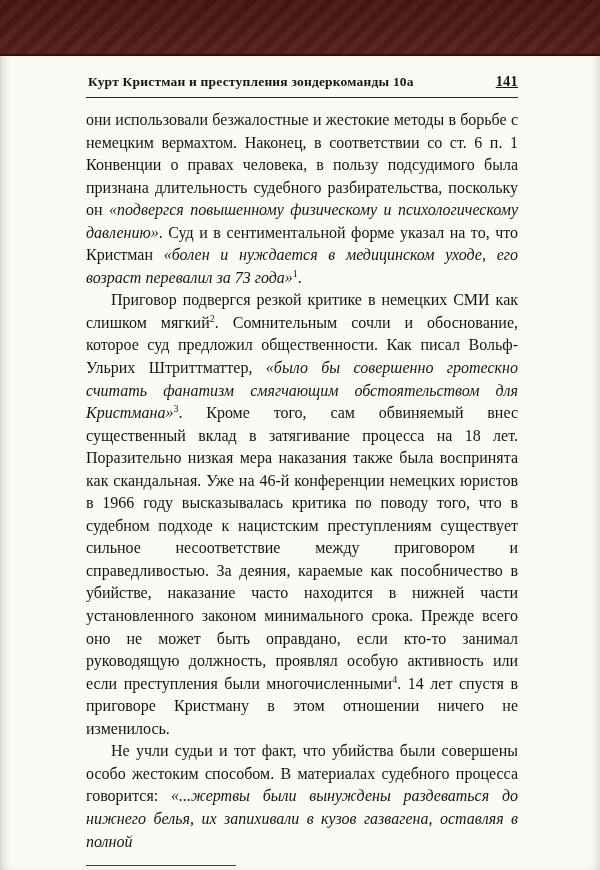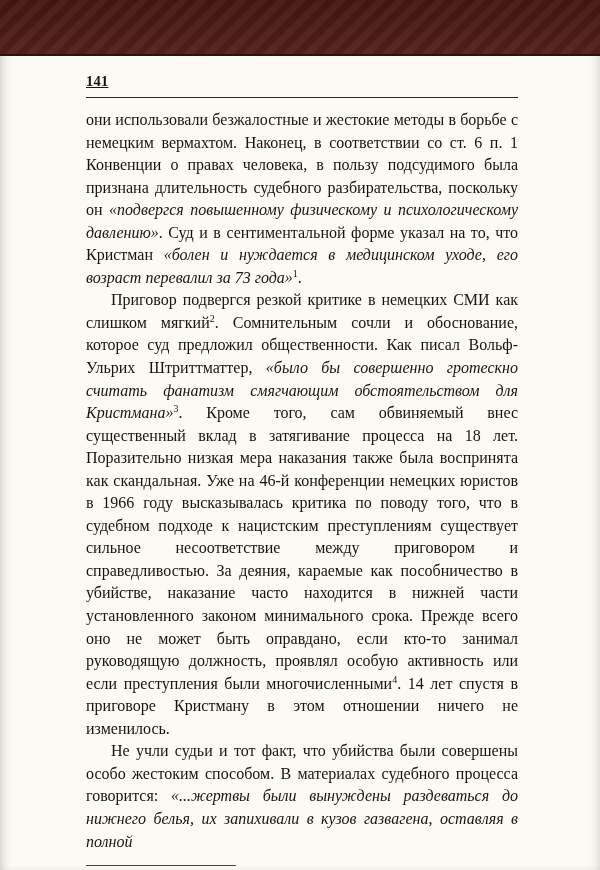--- a/index.html
+++ b/index.html
@@ -61,20 +61,21 @@
 </head>
 <body>
 
 <div class="page">
 
   <div class="top-banner"></div>
 
   <div class="content">
 
     <div class="running-header">
+      <span class="title">Курт Кристман и преступления зондеркоманды 10а</span>
       <span class="pagenum">141</span>
     </div>
 
     <div class="body-text">
 
       <p class="para"><span>они использовали безжалостные и жестокие методы в борьбе с немецким вермахтом. Наконец, в соответствии со ст. 6 п. 1 Конвенции о правах человека, в пользу подсудимого была признана длительность судебного разбирательства, поскольку он </span><span class="it">«подвергся повышенному физическому и психологическому давлению»</span><span>. Суд и в сентиментальной форме указал на то, что Кристман </span><span class="it">«болен и нуждается в медицинском уходе, его возраст перевалил за 73 года»</span><sup class="fn-ref">1</sup><span>.</span></p>
 
       <p class="para indent"><span>Приговор подвергся резкой критике в немецких СМИ как слишком мягкий</span><sup class="fn-ref">2</sup><span>. Сомнительным сочли и обоснование, которое суд предложил общественности. Как писал Вольф-Ульрих Штриттматтер, </span><span class="it">«было бы совершенно гротескно считать фанатизм смягчающим обстоятельством для Кристмана»</span><sup class="fn-ref">3</sup><span>. Кроме того, сам обвиняемый внес существенный вклад в затягивание процесса на 18 лет. Поразительно низкая мера наказания также была воспринята как скандальная. Уже на 46-й конференции немецких юристов в 1966 году высказывалась критика по поводу того, что в судебном подходе к нацистским преступлениям существует сильное несоответствие между приговором и справедливостью. За деяния, караемые как пособничество в убийстве, наказание часто находится в нижней части установленного законом минимального срока. Прежде всего оно не может быть оправдано, если кто-то занимал руководящую должность, проявлял особую активность или если преступления были многочисленными</span><sup class="fn-ref">4</sup><span>. 14 лет спустя в приговоре Кристману в этом отношении ничего не изменилось.</span></p>
 
       <p class="para indent"><span>Не учли судьи и тот факт, что убийства были совершены особо жестоким способом. В материалах судебного процесса говорится: </span><span class="it">«...жертвы были вынуждены раздеваться до нижнего белья, их запихивали в кузов газвагена, оставляя в полной</span></p>

